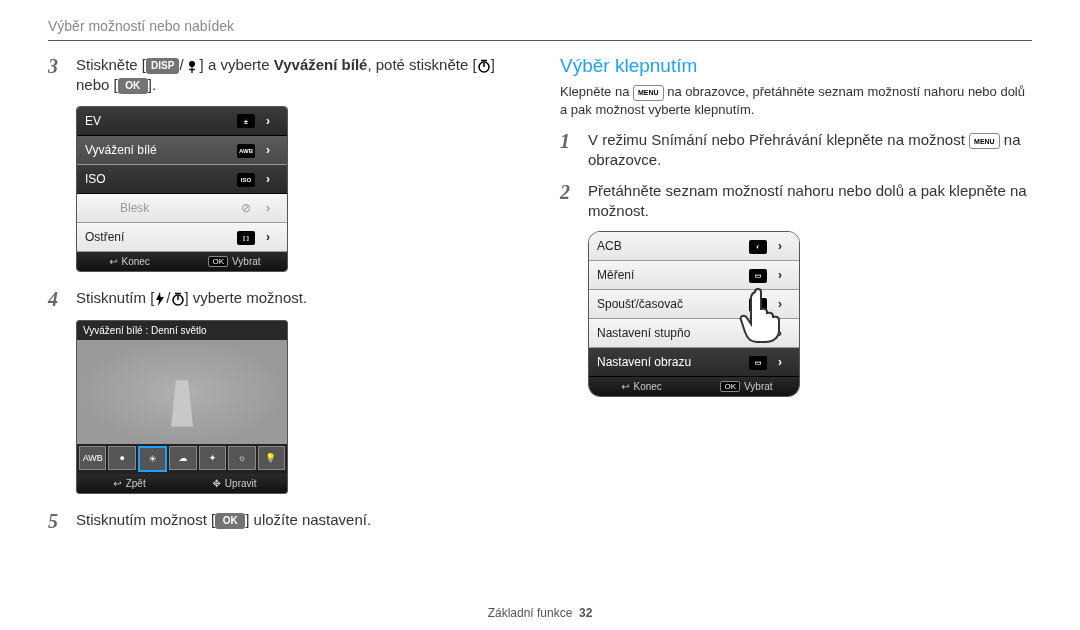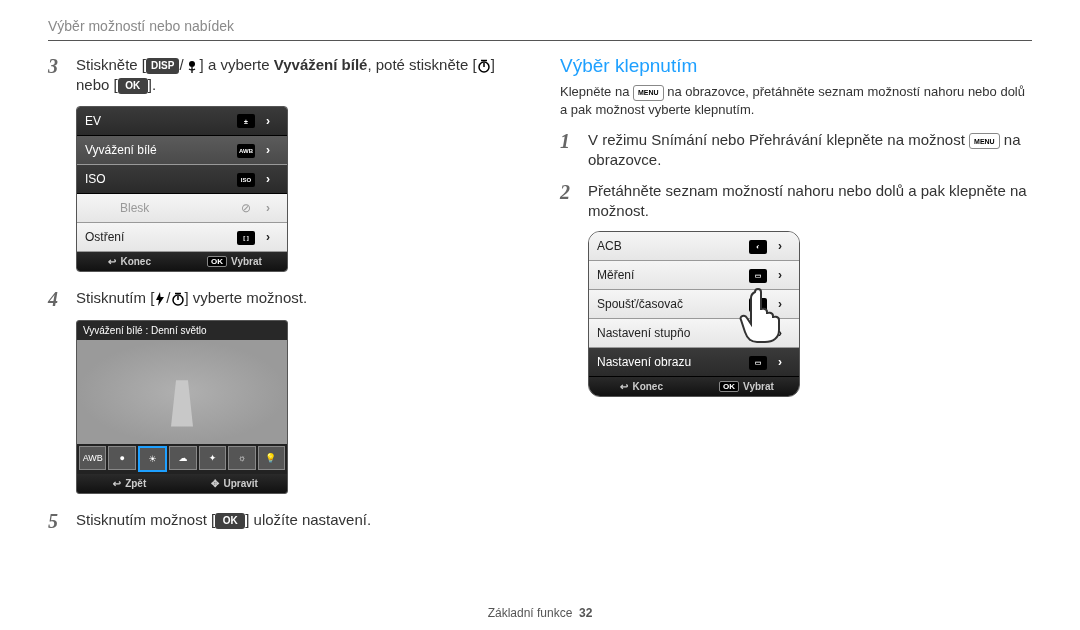--- a/index.html
+++ b/index.html
@@ -56,21 +56,21 @@
     line-height: 1.35;
     color: #333;
   }
   .step-body b { font-weight: 700; }
 
   
   .key {
     display: inline-flex;
     align-items: center;
     justify-content: center;
-    background: #404040;
+    background: #737373;
     color: #fff;
     border-radius: 3px;
     padding: 0 5px;
     font-size: 10px;
     font-weight: bold;
     height: 16px;
     min-width: 20px;
     vertical-align: middle;
     line-height: 1;
   }
@@ -128,21 +128,20 @@
     border-radius:2px;
     background:#000;color:#fff;
     font-size:7px;font-weight:bold;
   }
   .lcd-row.sel .chev-cell, .lcd-row .chev-cell { font-weight:bold; }
   .lcd-footer {
     display:flex;
     background: linear-gradient(#2a2a2a,#111);
     color:#ccc;
     font-size:10px;
-    font-weight:bold;
   }
   .lcd-footer div {
     flex:1;
     padding:4px 6px;
     display:flex;
     align-items:center;
     gap:4px;
     justify-content:center;
   }
   .lcd-footer .oklabel {

